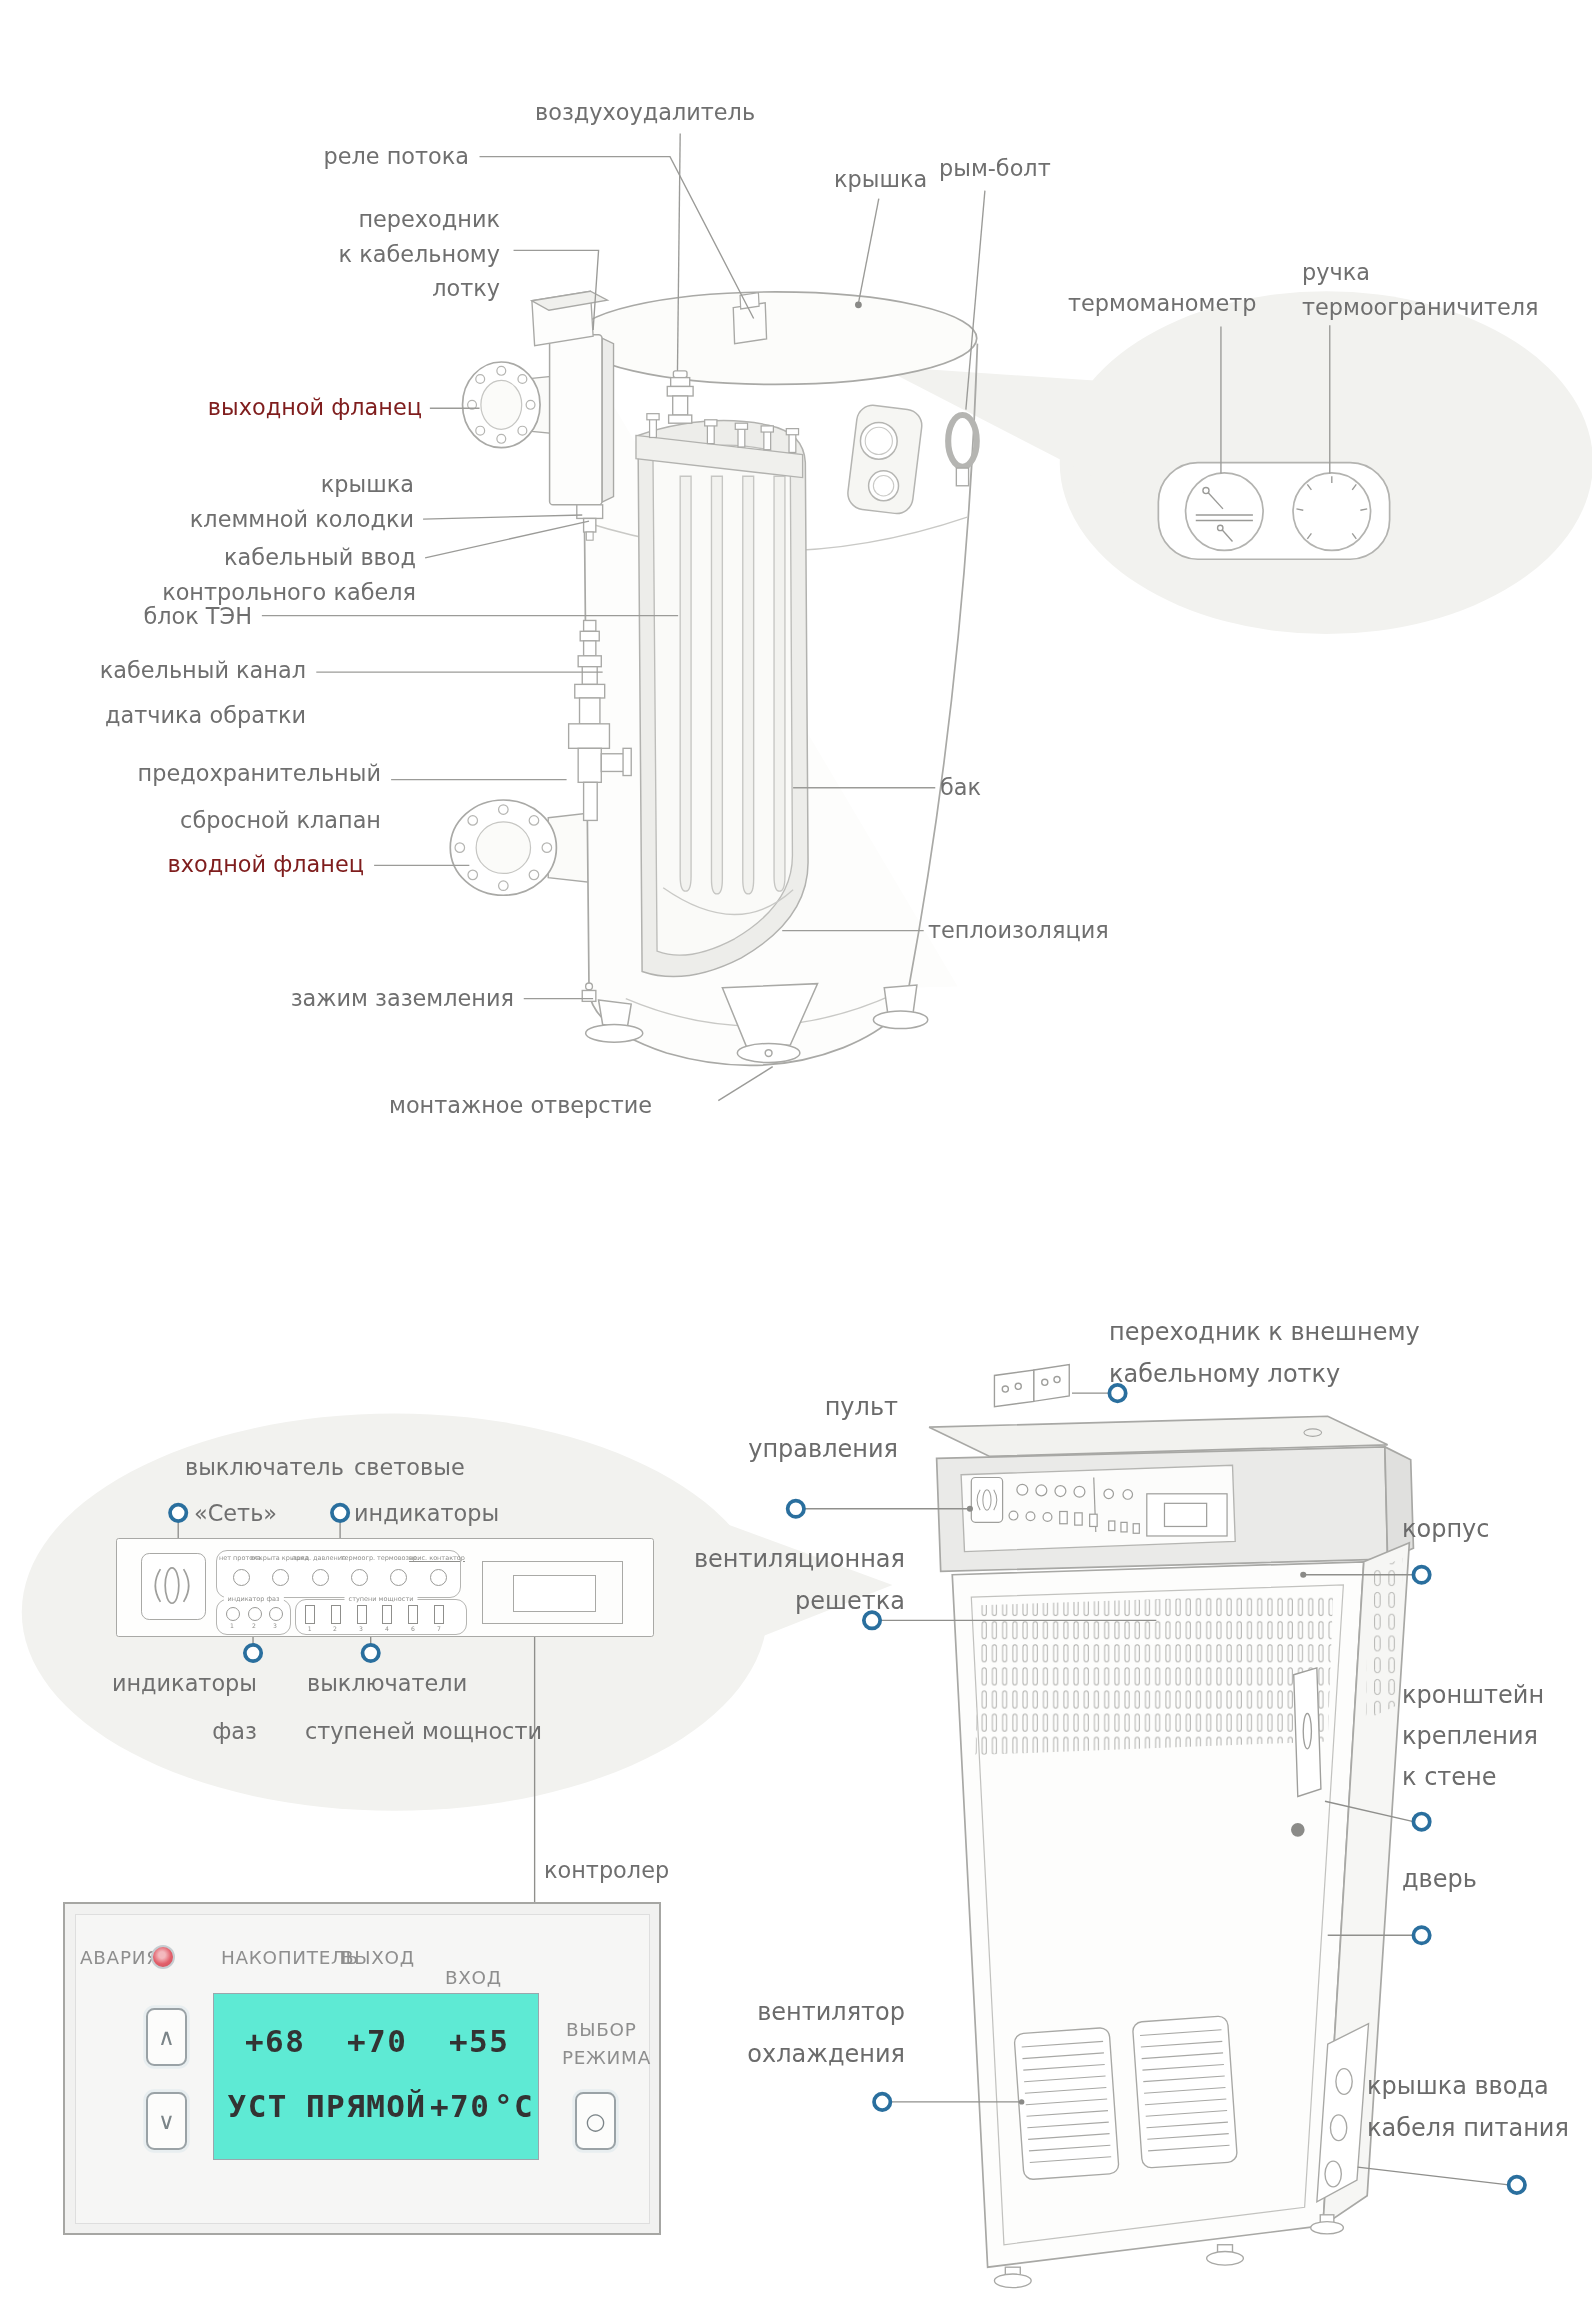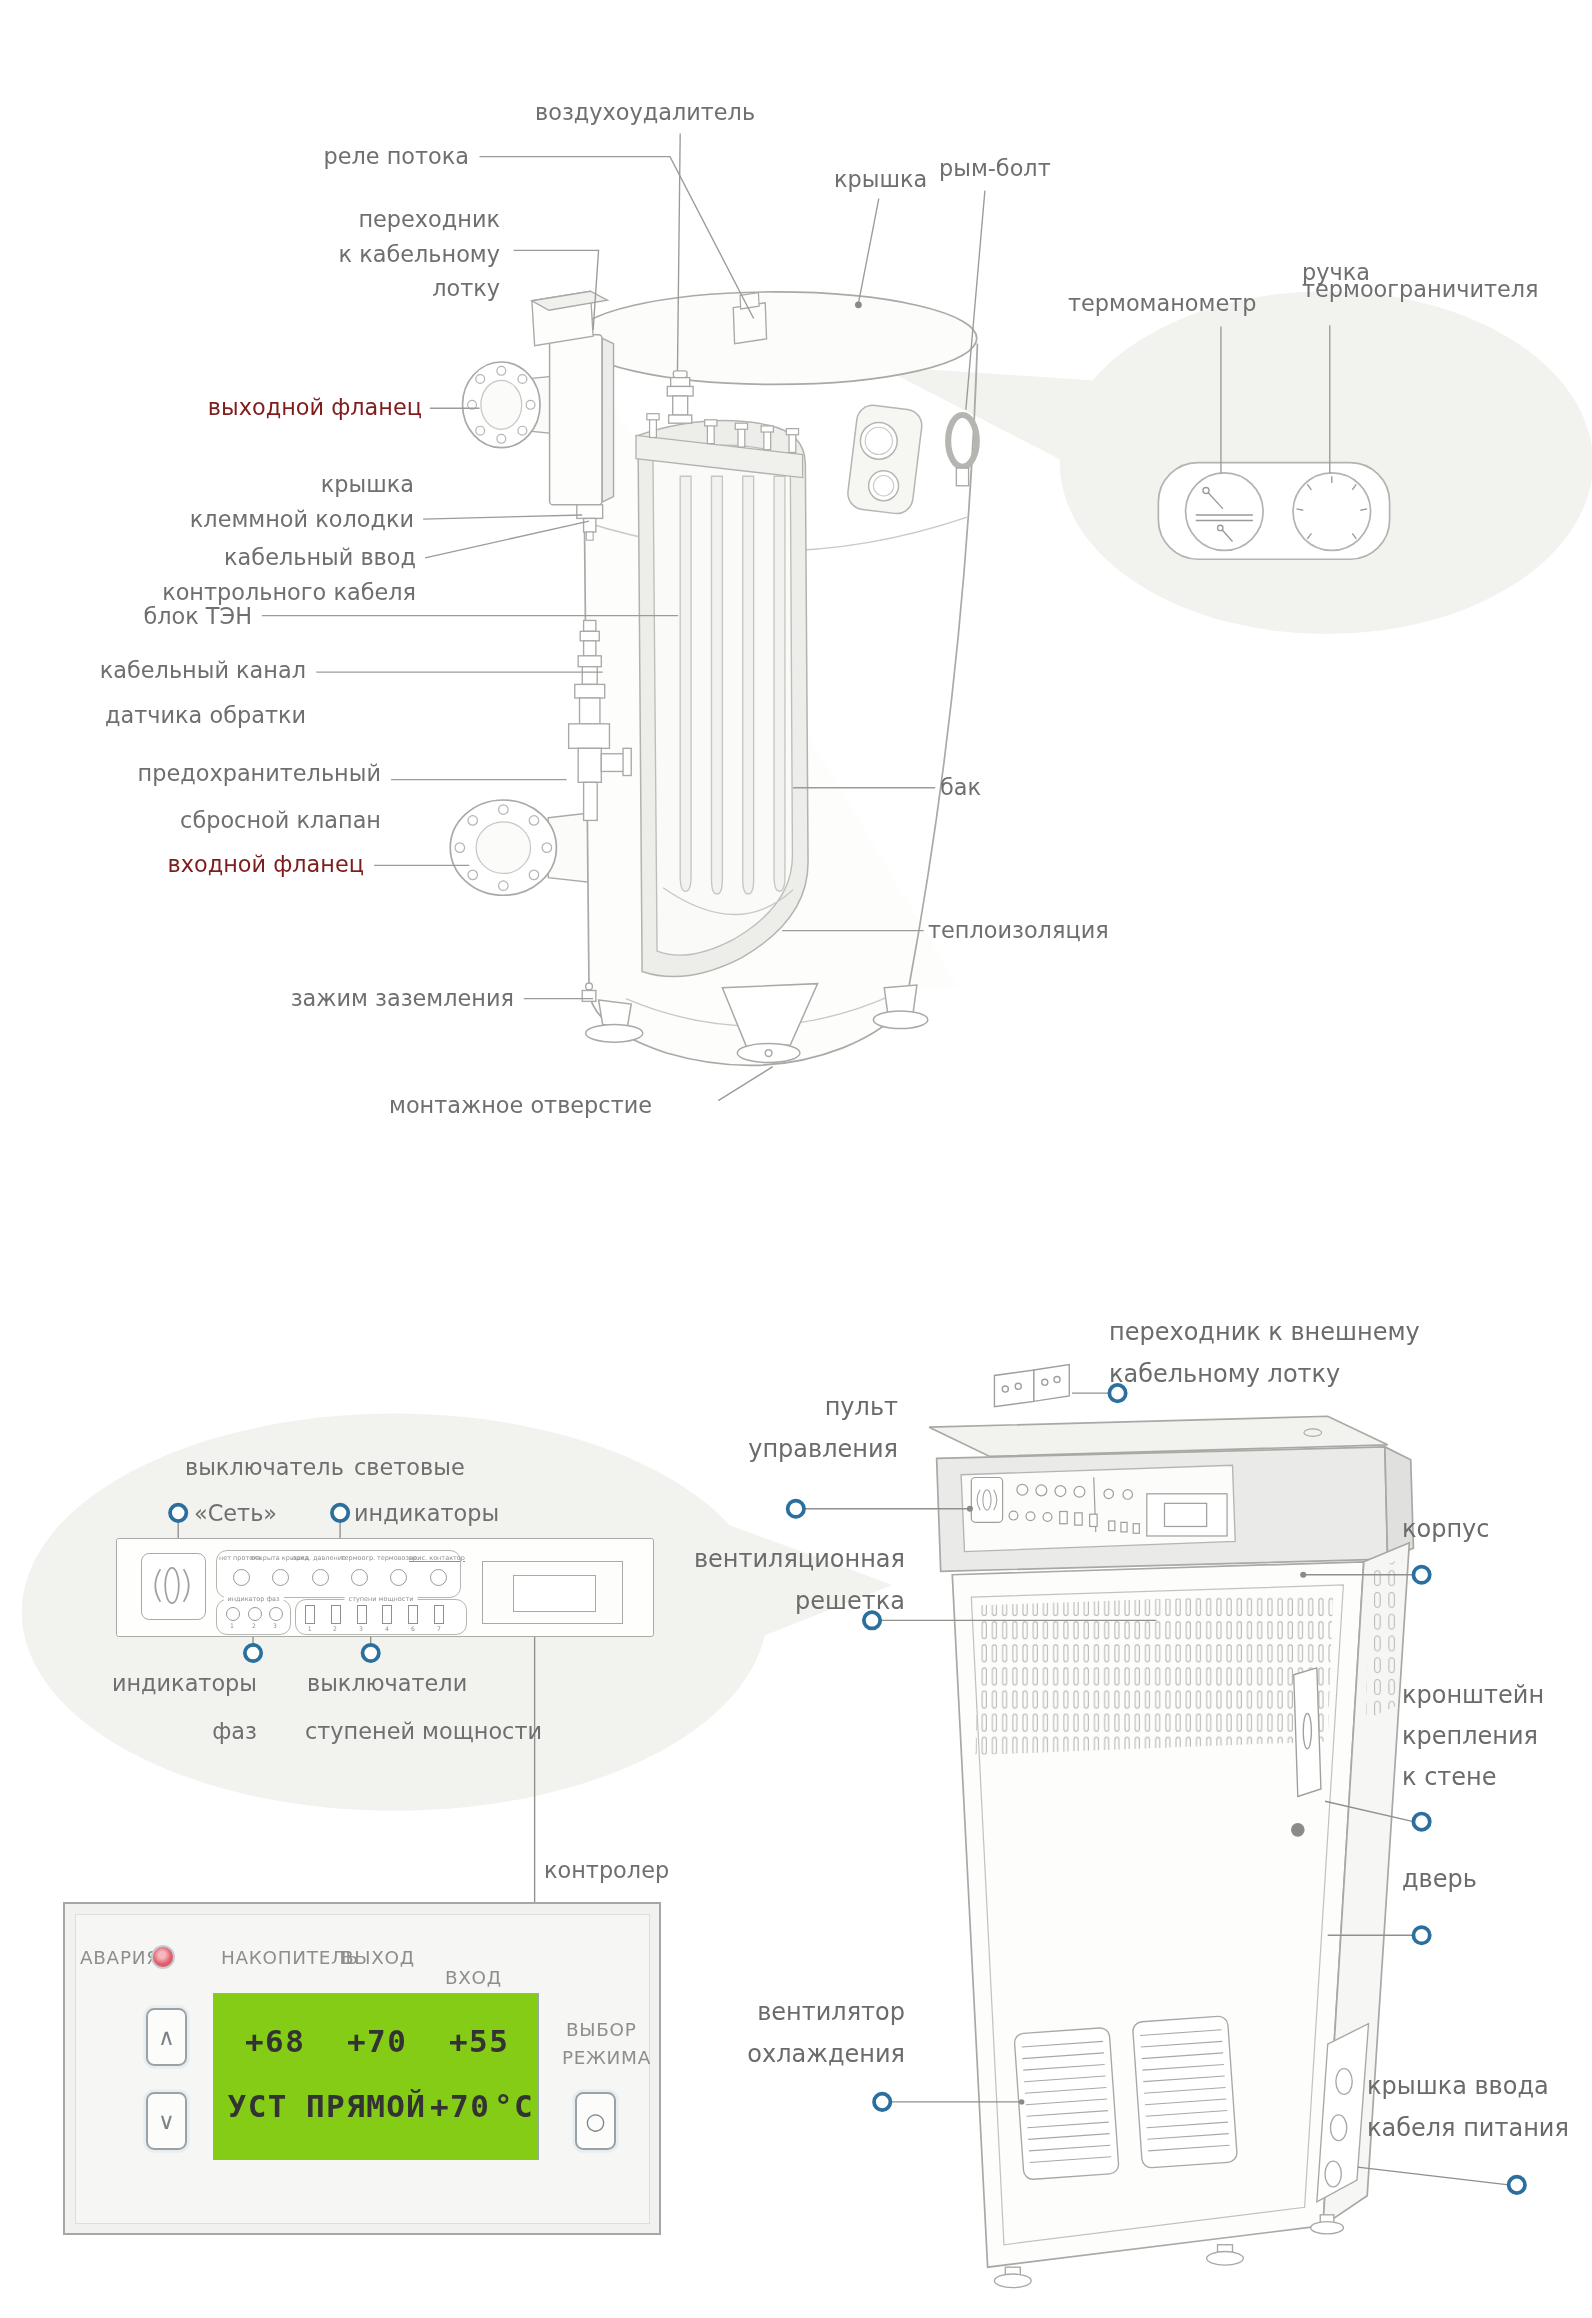--- a/index.html
+++ b/index.html
@@ -27,21 +27,21 @@
   .dispo{position:absolute;left:365px;top:22.4px;width:141px;height:63px;border:1.4px solid #a9a9a6;background:#fdfdfc;box-sizing:border-box;}
   .dispi{position:absolute;left:30px;top:13px;width:83px;height:37px;border:1.4px solid #a9a9a6;background:#fff;box-sizing:border-box;}
   
   .ctrl{position:absolute;left:63px;top:1902px;width:598px;height:333px;z-index:2;
         background:#f1f1f0;border:2px solid #a6a6a3;box-sizing:border-box;}
   .ctrl .inner{position:absolute;left:9.5px;top:9.5px;right:9.5px;bottom:9.5px;background:#f6f6f5;border:0.7px solid #dedede;}
   .ctxt{position:absolute;font-size:18.4px;color:#8e8e8e;letter-spacing:0.7px;white-space:nowrap;z-index:3;}
   .btn{position:absolute;width:37px;height:54px;background:#fcfcfb;border:2px solid #9aa2a6;border-radius:8.2px;
        color:#7b8488;font-size:23px;display:flex;align-items:center;justify-content:center;z-index:3;
        box-shadow:0 0 0 2.7px #e8eef0;}
-  .lcd{position:absolute;left:150px;top:91px;width:324px;height:165px;background:#84cc16;border:1.4px solid #9aa7ad;z-index:3;}
+  .lcd{position:absolute;left:150px;top:91px;width:324px;height:165px;background:#5eead4;border:1.4px solid #9aa7ad;z-index:3;}
   .lcdt{position:absolute;font-family:"DejaVu Sans Mono","Liberation Mono",monospace;font-weight:700;
         font-size:31px;color:#333;letter-spacing:1.4px;white-space:nowrap;}
   .ledr{position:absolute;left:151px;top:1945px;width:20.4px;height:20.4px;border-radius:50%;z-index:3;
         background:radial-gradient(circle at 45% 40%,#f3b9be 0 20%,#e2606b 55%,#c9505c 100%);
         border:2.7px solid #c6cdd1;}
 </style>
 </head>
 <body>
 
 <div class="page">
@@ -412,21 +412,21 @@
 <div class="t lbl ra" style="right:1212px;top:760px;">предохранительный</div>
 <div class="t lbl ra" style="right:1212px;top:807px;">сбросной клапан</div>
 <div class="t lbl b ra" style="right:1229px;top:851px;">входной фланец</div>
 <div class="t lbl ra" style="right:1079px;top:985px;">зажим заземления</div>
 <div class="t lbl" style="left:389px;top:1092px;">монтажное отверстие</div>
 <div class="t lbl" style="left:535px;top:99px;">воздухоудалитель</div>
 <div class="t lbl" style="left:939px;top:155px;">рым-болт</div>
 <div class="t lbl" style="left:834px;top:166px;">крышка</div>
 <div class="t lbl" style="left:1068px;top:290px;">термоманометр</div>
 <div class="t lbl" style="left:1302px;top:259px;">ручка</div>
-<div class="t lbl" style="left:1302px;top:276px;text-align:right;">термоограничителя</div>
+<div class="t lbl" style="left:1302px;top:294px;text-align:right;">термоограничителя</div>
 <div class="t lbl" style="left:940px;top:774px;">бак</div>
 <div class="t lbl" style="left:928px;top:917px;">теплоизоляция</div>
 
 <div class="t clbl" style="left:1109px;top:1318px;">переходник к внешнему</div>
 <div class="t clbl" style="left:1109px;top:1360px;">кабельному лотку</div>
 <div class="t clbl ra" style="right:695px;top:1393px;">пульт</div>
 <div class="t clbl ra" style="right:695px;top:1435px;margin-left:25px;">управления</div>
 <div class="t clbl ra" style="right:688px;top:1545px;">вентиляционная</div>
 <div class="t clbl ra" style="right:688px;top:1587px;">решетка</div>
 <div class="t clbl" style="left:1402px;top:1515px;">корпус</div>

